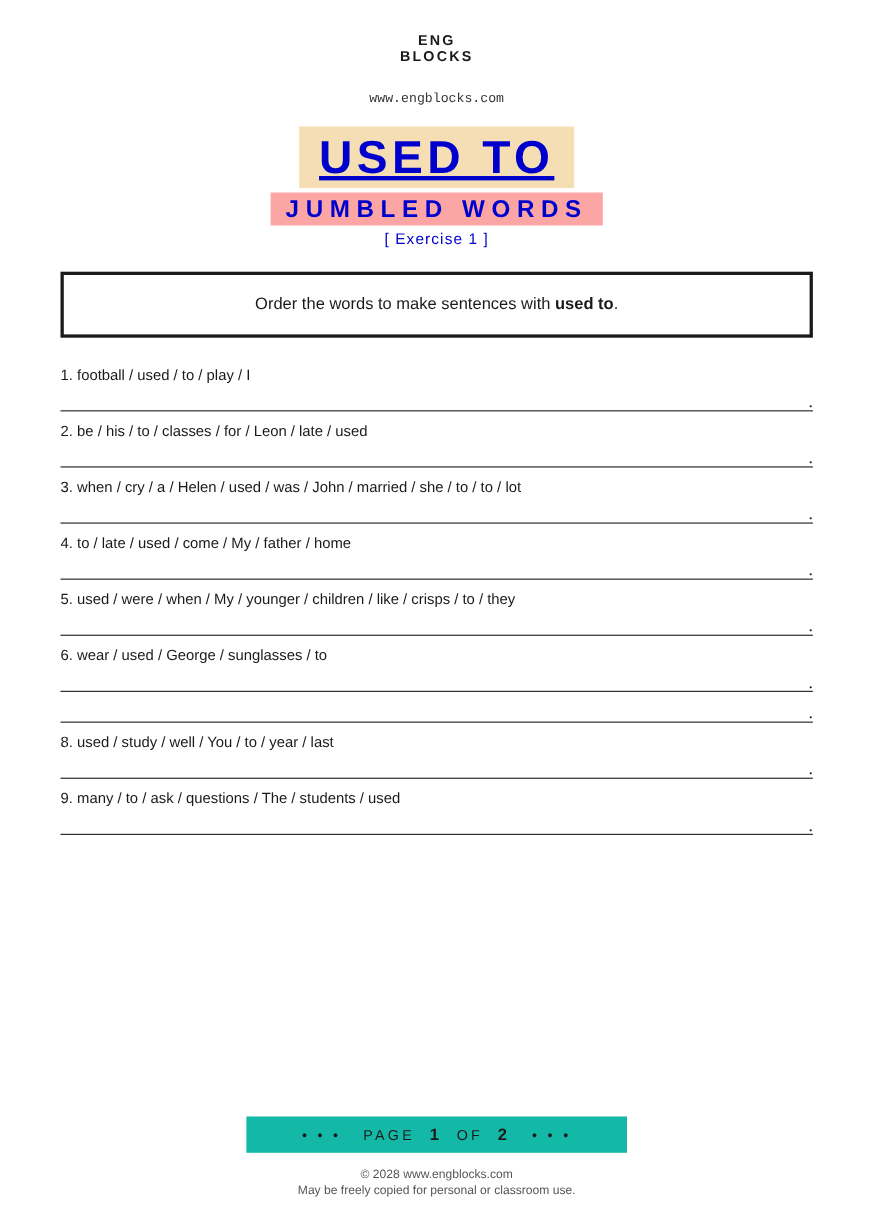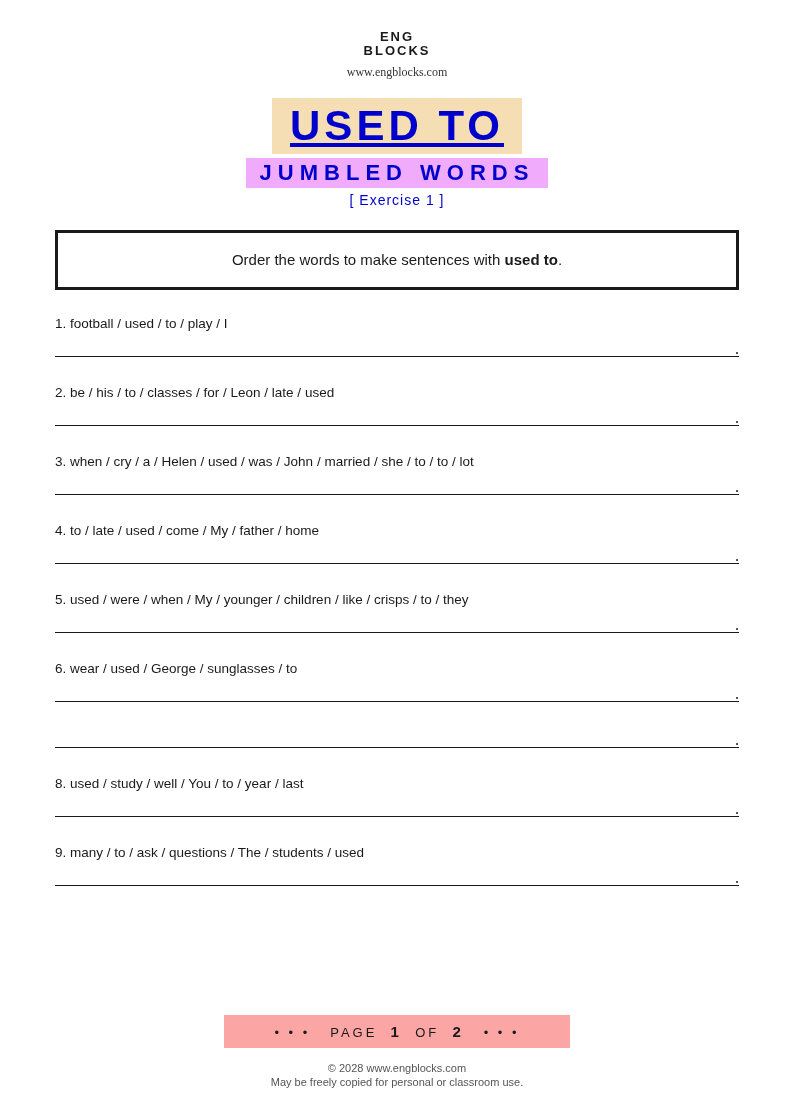--- a/index.html
+++ b/index.html
@@ -48,24 +48,24 @@
 
     .logo-eng {
       letter-spacing: 2px;
     }
 
     .logo-blocks {
       letter-spacing: 2px;
     }
 
     .website {
-      font-family: Liberation Serif, serif;
+      font-family: Liberation Mono, monospace;
       font-size: 12px;
       color: #333;
-      margin-top: 2px;
+      margin-top: 20px;
     }
 
     
     .title-section {
       display: flex;
       flex-direction: column;
       align-items: center;
       margin-bottom: 22px;
     }
 
@@ -79,21 +79,21 @@
       padding: 4px 18px;
       letter-spacing: 4px;
       margin-bottom: 4px;
     }
 
     .sub-title {
       font-family: Arial, sans-serif;
       font-size: 22px;
       font-weight: bold;
       color: #0000cc;
-      background-color: #f0abfc;
+      background-color: #fca5a5;
       padding: 2px 14px;
       letter-spacing: 6px;
       margin-bottom: 4px;
     }
 
     .exercise-label {
       font-family: Arial, sans-serif;
       font-size: 14px;
       color: #0000cc;
       letter-spacing: 1px;
@@ -117,21 +117,21 @@
 
     .instruction-text strong {
       font-weight: bold;
     }
 
     
     .questions {
       width: 100%;
       display: flex;
       flex-direction: column;
-      gap: 18px;
+      gap: 0;
     }
 
     .question-item {
       width: 100%;
       margin-bottom: 10px;
     }
 
     .question-text {
       font-family: Arial, sans-serif;
       font-size: 13.5px;
@@ -158,21 +158,21 @@
     .pagination {
       margin-top: auto;
       padding-top: 30px;
       display: flex;
       flex-direction: column;
       align-items: center;
       width: 100%;
     }
 
     .page-indicator {
-      background-color: #fca5a5;
+      background-color: #14b8a6;
       padding: 8px 50px;
       font-family: Arial, sans-serif;
       font-size: 13px;
       letter-spacing: 3px;
       color: #1a1a1a;
       margin-bottom: 14px;
     }
 
     .page-indicator span.page-num {
       font-weight: bold;

